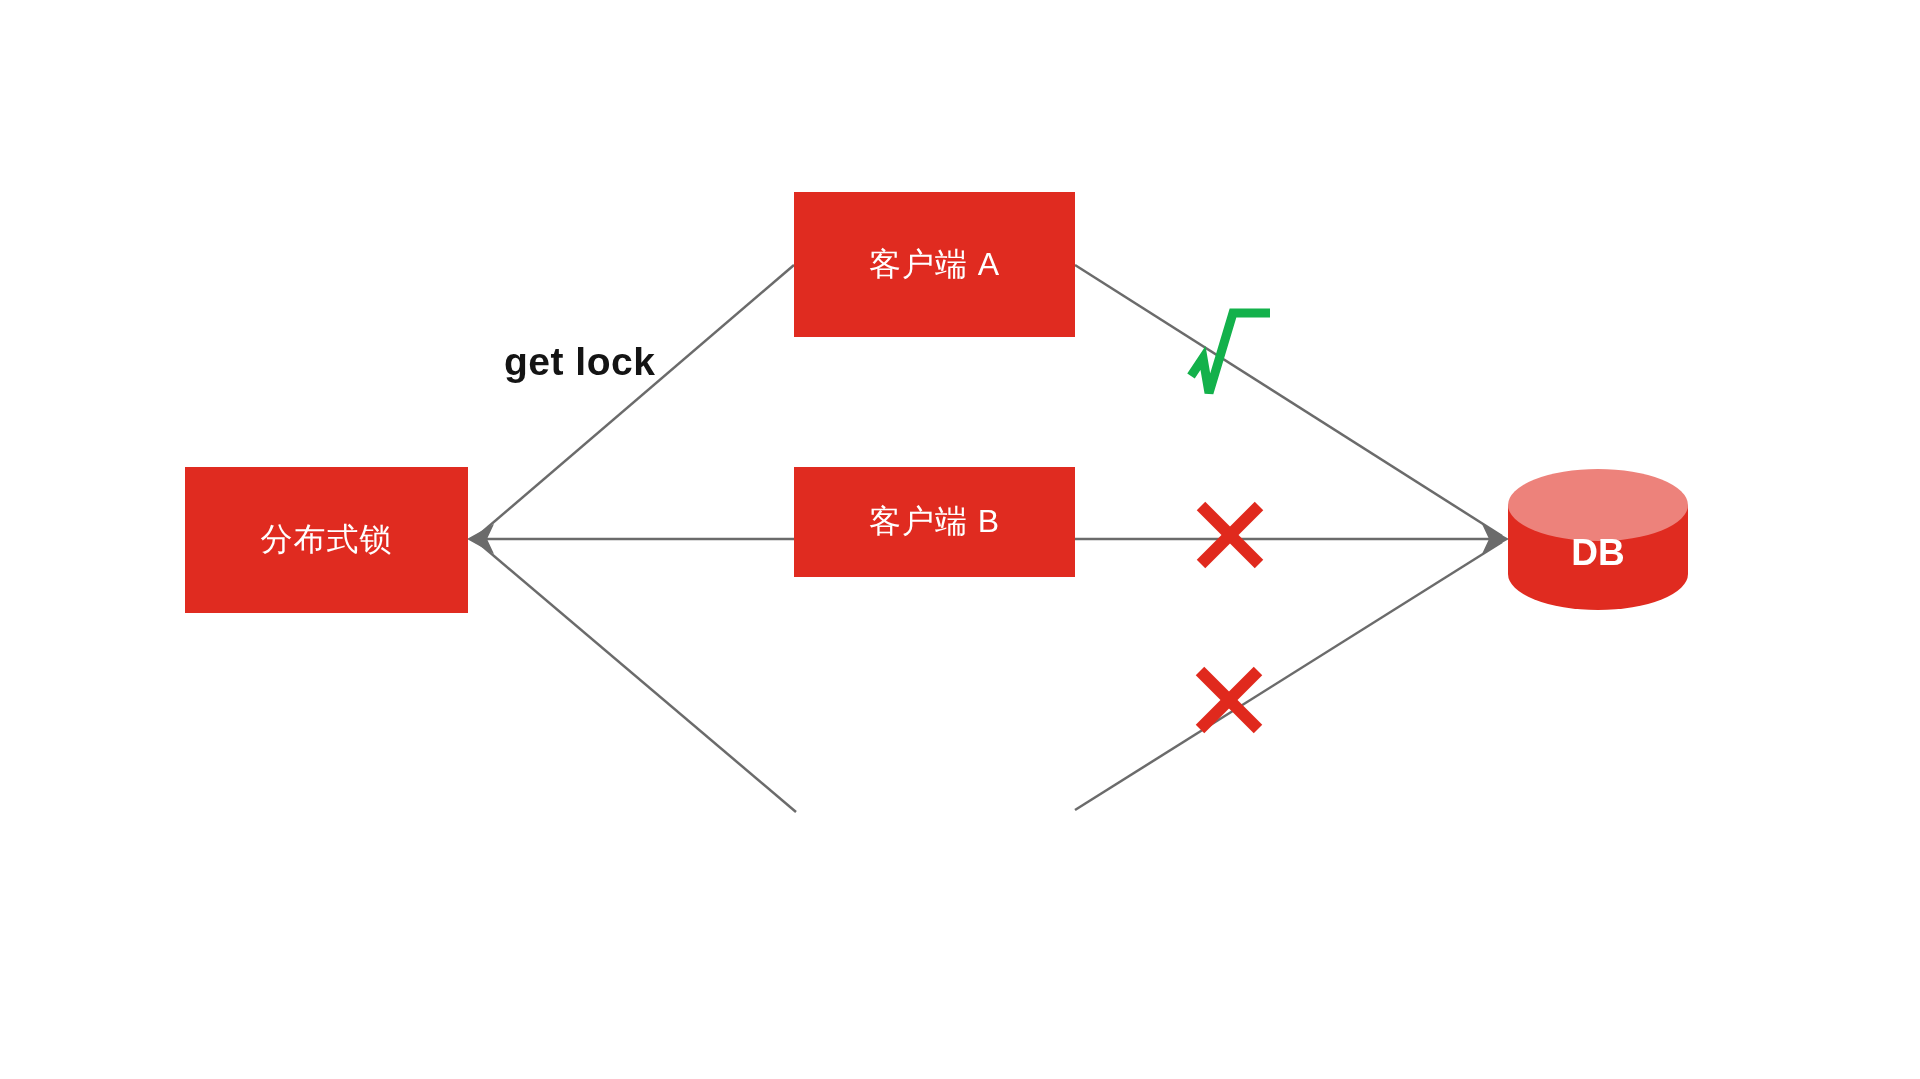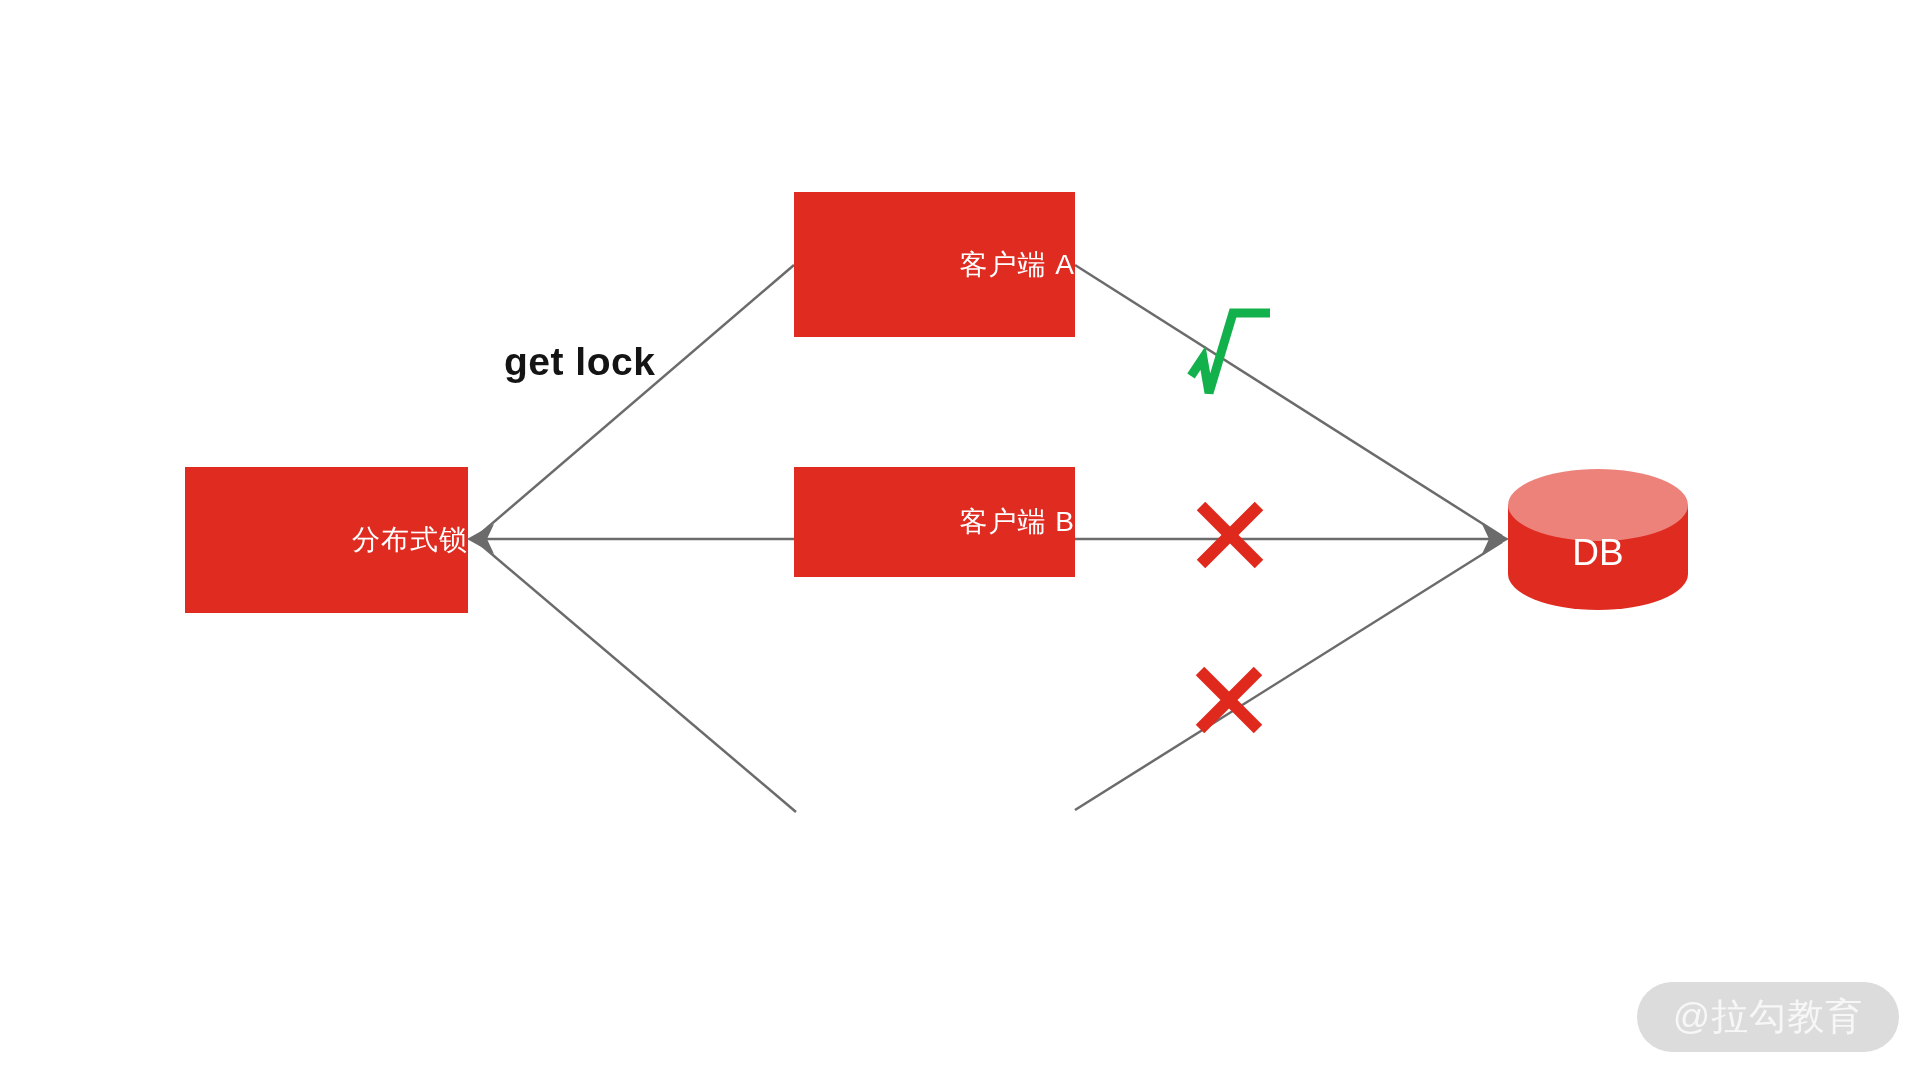--- a/index.html
+++ b/index.html
@@ -42,36 +42,36 @@
     stroke-linecap: butt;
   }
   .cyl-body { fill: var(--box-red); }
   .cyl-top  { fill: var(--db-top); }
   .node-box {
     position: absolute;
     background: var(--box-red);
     color: var(--node-text);
     display: flex;
     align-items: center;
-    justify-content: flex-end;
-    font-size: 28px;
+    justify-content: center;
+    font-size: 32px;
     font-weight: 500;
     letter-spacing: 1px;
   }
   .box-lock    { left: 185px; top: 467px; width: 283px; height: 146px; font-family: Liberation Serif, serif; }
   .box-client-a{ left: 794px; top: 192px; width: 281px; height: 145px; }
   .box-client-b{ left: 794px; top: 467px; width: 281px; height: 110px; }
   .box-client-c{ left: 794px; top: 742px; width: 281px; height: 144px; }
   .db-label {
     position: absolute;
     left: 1508px; top: 532px; width: 180px;
     text-align: center;
     color: var(--node-text);
     font-size: 37px;
-    font-weight: 400;
+    font-weight: 700;
   }
   .edge-label {
     position: absolute;
     left: 504px; top: 340px;
     color: var(--label-black);
     font-size: 39px;
     font-weight: 600;
     letter-spacing: 0.5px;
   }
   .watermark {
@@ -134,17 +134,14 @@
 
   <div class="node-box box-client-b">
     <span>客户端 B</span>
   </div>
 
 
   <div class="db-label">DB</div>
 
   <div class="edge-label">get lock</div>
 
-  <div class="watermark">
-    <span>@拉勾教育</span>
-  </div>
 
 </div>
 
 </body></html>

